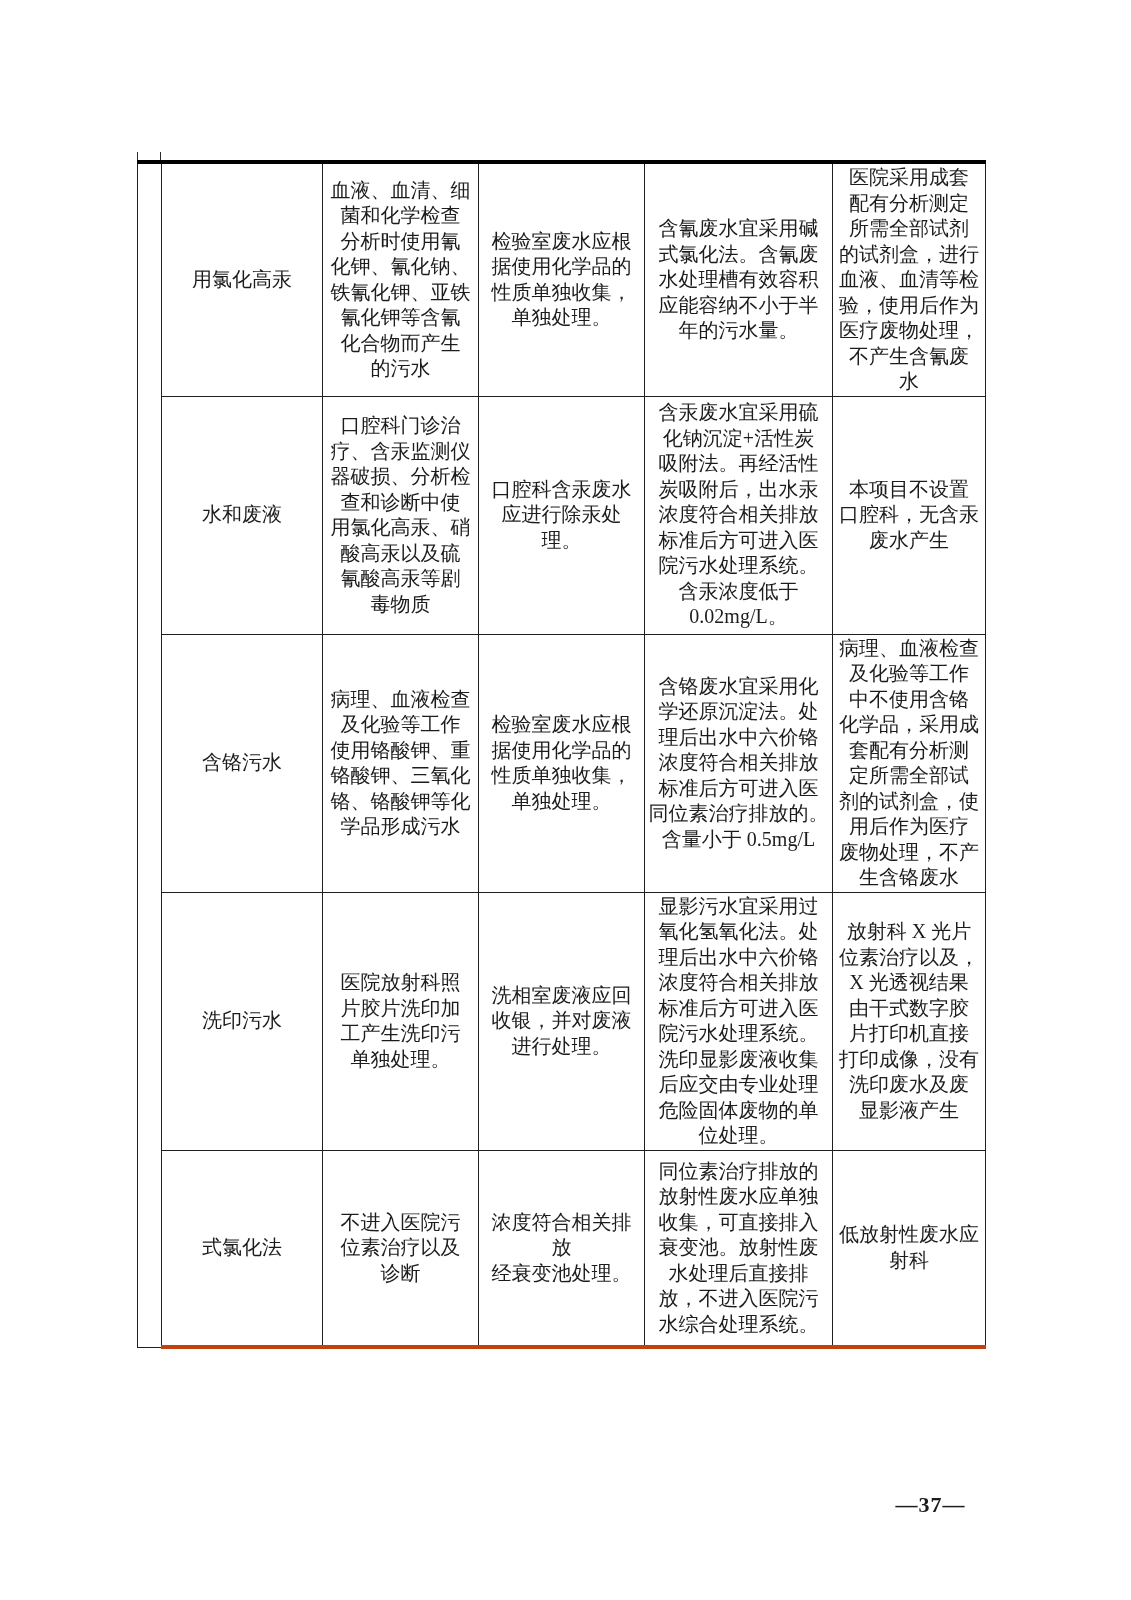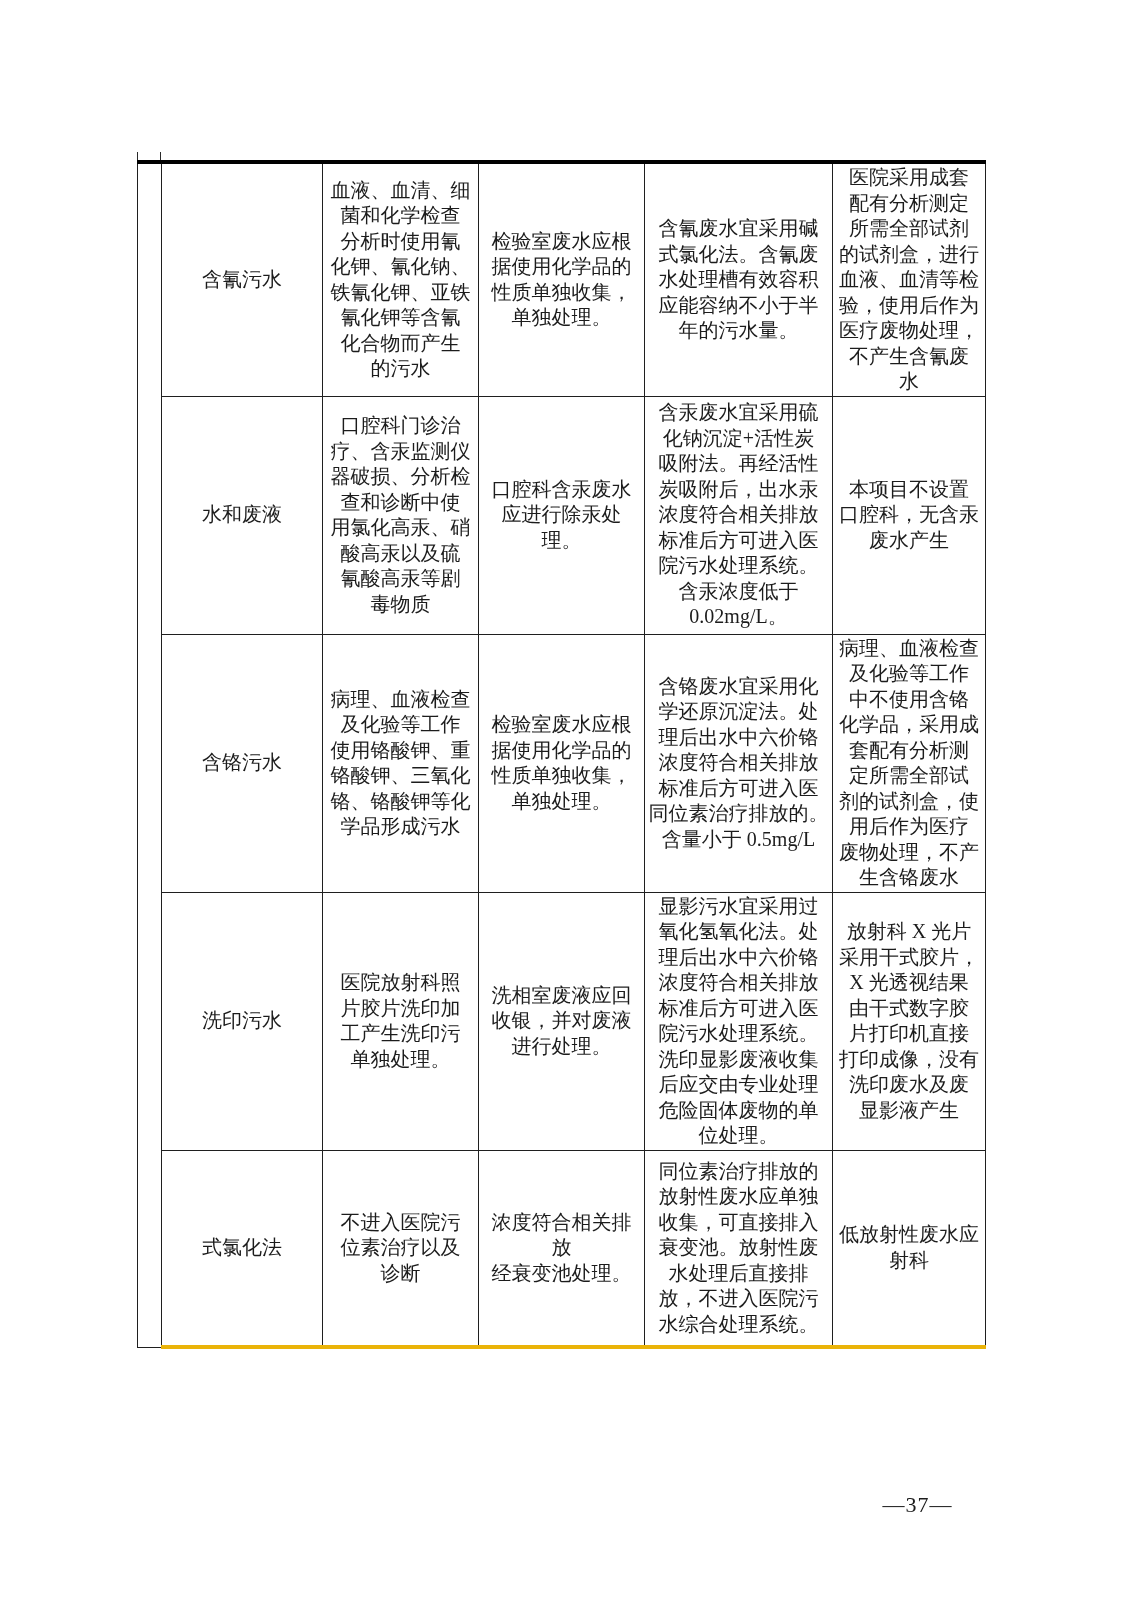--- a/index.html
+++ b/index.html
@@ -25,21 +25,21 @@
     text-align: center;
     vertical-align: middle;
     white-space: pre-line;
     font-size: 20px;
     line-height: 25.5px;
     padding: 1px 3px;
     overflow: hidden;
   }
   
   tr.r1 td { border-top: 4px solid #000; }
-  tr.r5 td { border-bottom: 4px solid #eab308; }
+  tr.r5 td { border-bottom: 4px solid #c2410c; }
   td.stub {
     border-top: none;
     border-left: 2px solid #000;
     border-bottom: 4px solid #000;
   }
   td.last { border-right: 2px solid #000; }
   
   .stub-line {
     position: absolute;
     width: 1px;
@@ -49,22 +49,23 @@
     position: absolute;
     top: 1492px;
     left: 0;
     width: 100%;
     text-align: center;
     font-size: 22px;
     letter-spacing: 1px;
   }
   .page-number-inner {
     position: relative;
-    left: 352px; 
+    left: 365px; 
     display: inline-block;
+    font-weight: bold;
   }
 </style>
 </head>
 <body>
 
 <div class="page">
 
   <div class="stub-line" style="left:137px; top:152px; height:10px;"></div>
   <div class="stub-line" style="left:160px; top:152px; height:10px;"></div>
 
@@ -73,21 +74,21 @@
       <col style="width:24px">
       <col style="width:161px">
       <col style="width:156px">
       <col style="width:166px">
       <col style="width:188px">
       <col style="width:153px">
     </colgroup>
     <tbody>
       <tr class="r1" style="height:232px;">
         <td class="stub" rowspan="5"></td>
-        <td>含氰污水</td>
+        <td>用氯化高汞</td>
         <td>血液、血清、细
 菌和化学检查
 分析时使用氰
 化钾、氰化钠、
 铁氰化钾、亚铁
 氰化钾等含氰
 化合物而产生
 的污水</td>
         <td>检验室废水应根
 据使用化学品的
@@ -177,21 +178,21 @@
 氧化氢氧化法。处
 理后出水中六价铬
 浓度符合相关排放
 标准后方可进入医
 院污水处理系统。
 洗印显影废液收集
 后应交由专业处理
 危险固体废物的单
 位处理。</td>
         <td class="last">放射科 X 光片
-采用干式胶片，
+位素治疗以及，
 X 光透视结果
 由干式数字胶
 片打印机直接
 打印成像，没有
 洗印废水及废
 显影液产生</td>
       </tr>
       <tr class="r5" style="height:197px;">
         <td>式氯化法</td>
         <td>不进入医院污

